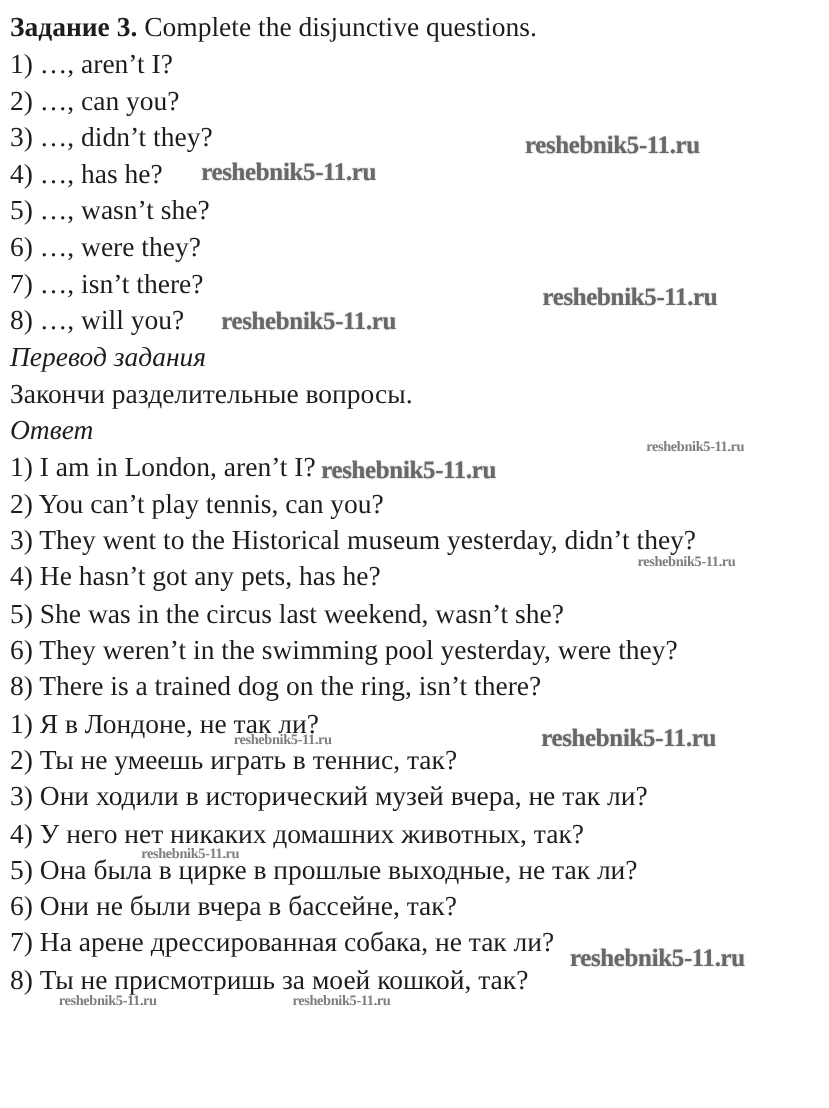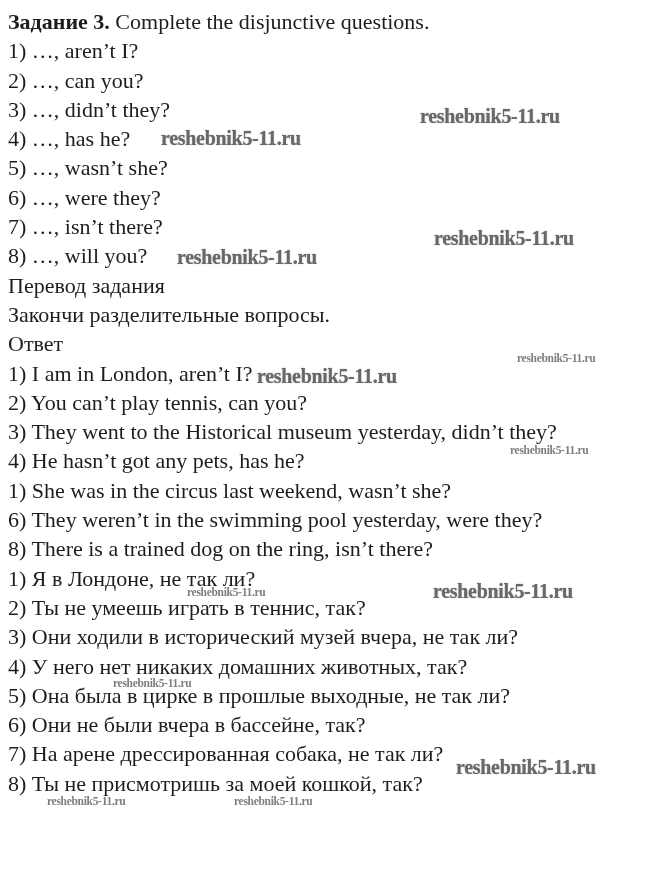--- a/index.html
+++ b/index.html
@@ -10,21 +10,21 @@
     background: #ffffff;
     overflow: hidden;
     font-family: "Liberation Serif", "DejaVu Serif", serif;
     font-size: 22px;
     line-height: 29.3px;
     color: #1d1d1d;
     box-sizing: border-box;
     padding: 7px 0 0 8px;
   }
   .line { white-space: nowrap; }
-  .heading-it { }
+  .heading-it { font-style: italic; }
   .bold { font-weight: bold; }
   .wm {
     position: absolute;
     font-family: Liberation Serif, serif;
     font-weight: bold;
     white-space: nowrap;
     letter-spacing: -0.3px;
     pointer-events: none;
   }
   .wm-l {
@@ -56,21 +56,21 @@
 
   <div class="line heading-it">Перевод задания</div>
   <div class="line">Закончи разделительные вопросы.</div>
 
   <div class="line heading-it">Ответ</div>
 
   <div class="line">1) I am in London, aren’t I?</div>
   <div class="line">2) You can’t play tennis, can you?</div>
   <div class="line">3) They went to the Historical museum yesterday, didn’t they?</div>
   <div class="line">4) He hasn’t got any pets, has he?</div>
-  <div class="line">1) She was in the circus last weekend, wasn’t she?</div>
+  <div class="line">5) She was in the circus last weekend, wasn’t she?</div>
   <div class="line">6) They weren’t in the swimming pool yesterday, were they?</div>
   <div class="line">8) There is a trained dog on the ring, isn’t there?</div>
 
 
   <div class="line">1) Я в Лондоне, не так ли?</div>
   <div class="line">2) Ты не умеешь играть в теннис, так?</div>
   <div class="line">3) Они ходили в исторический музей вчера, не так ли?</div>
   <div class="line">4) У него нет никаких домашних животных, так?</div>
   <div class="line">5) Она была в цирке в прошлые выходные, не так ли?</div>
   <div class="line">6) Они не были вчера в бассейне, так?</div>

